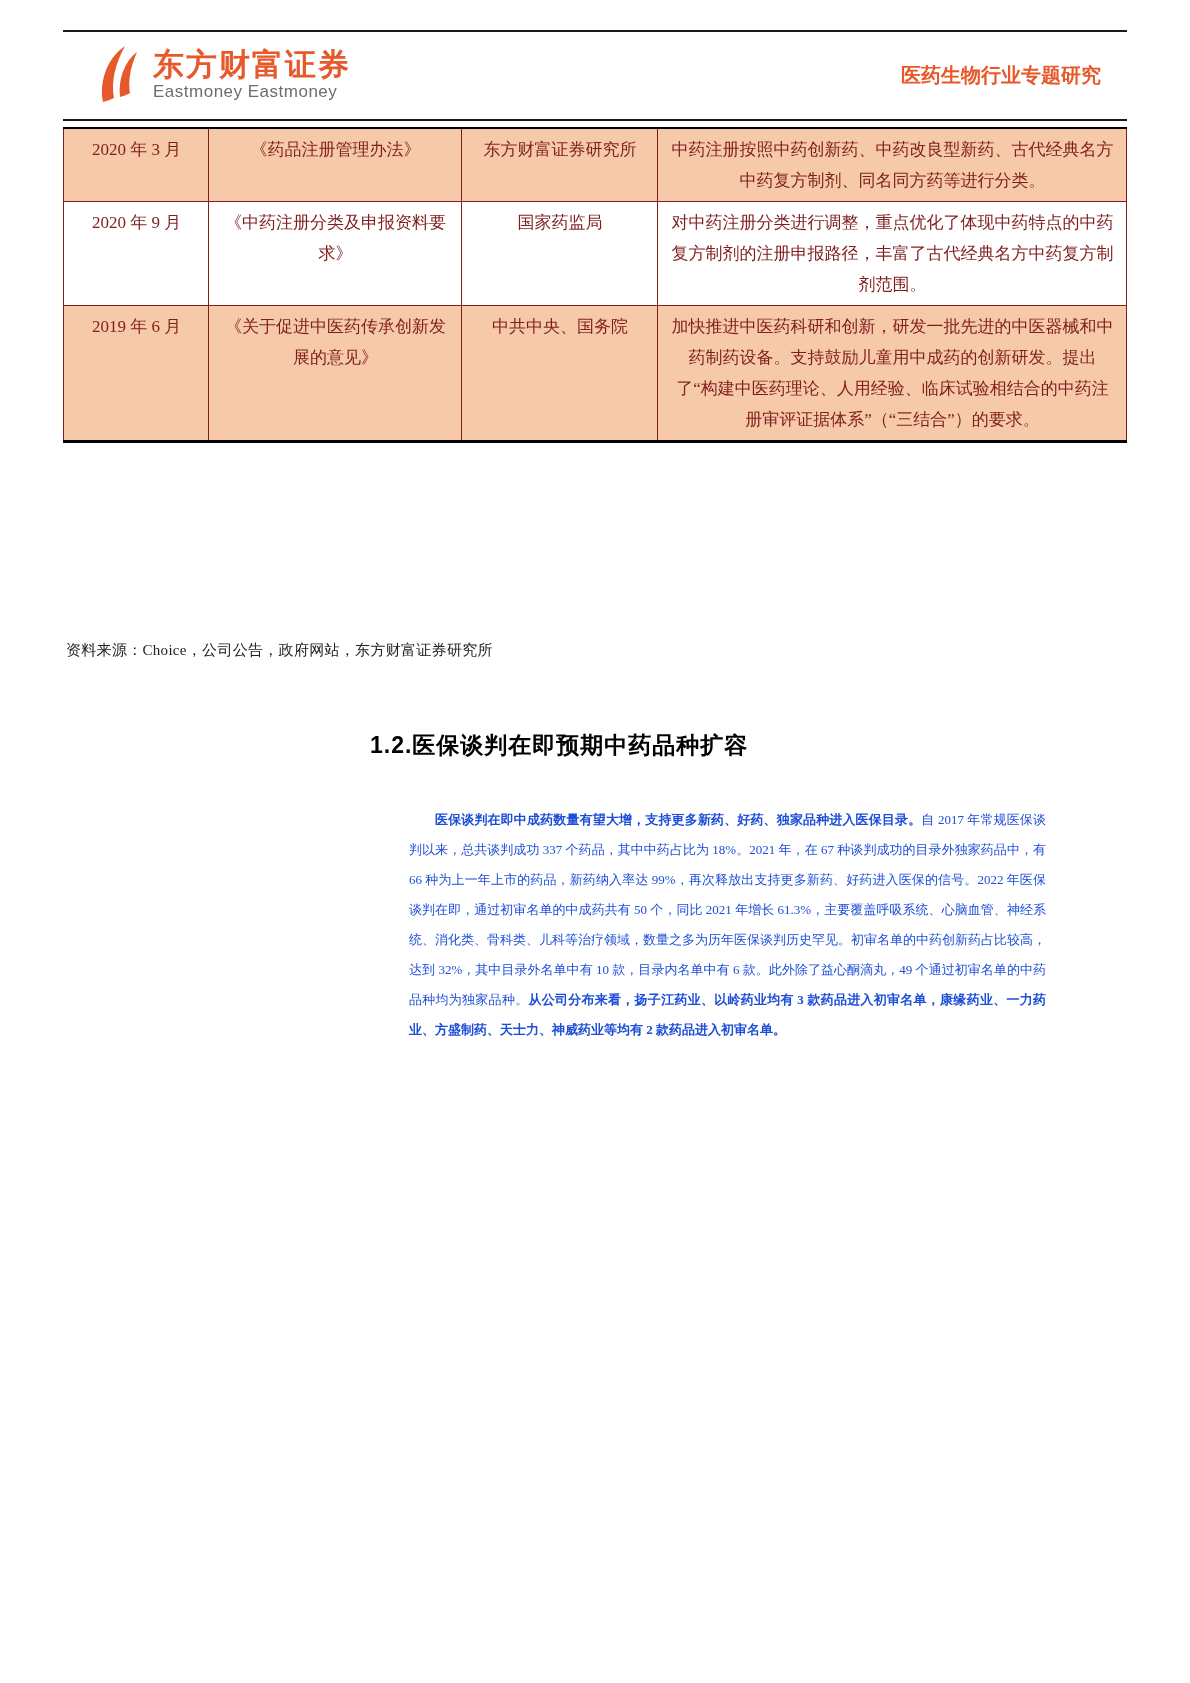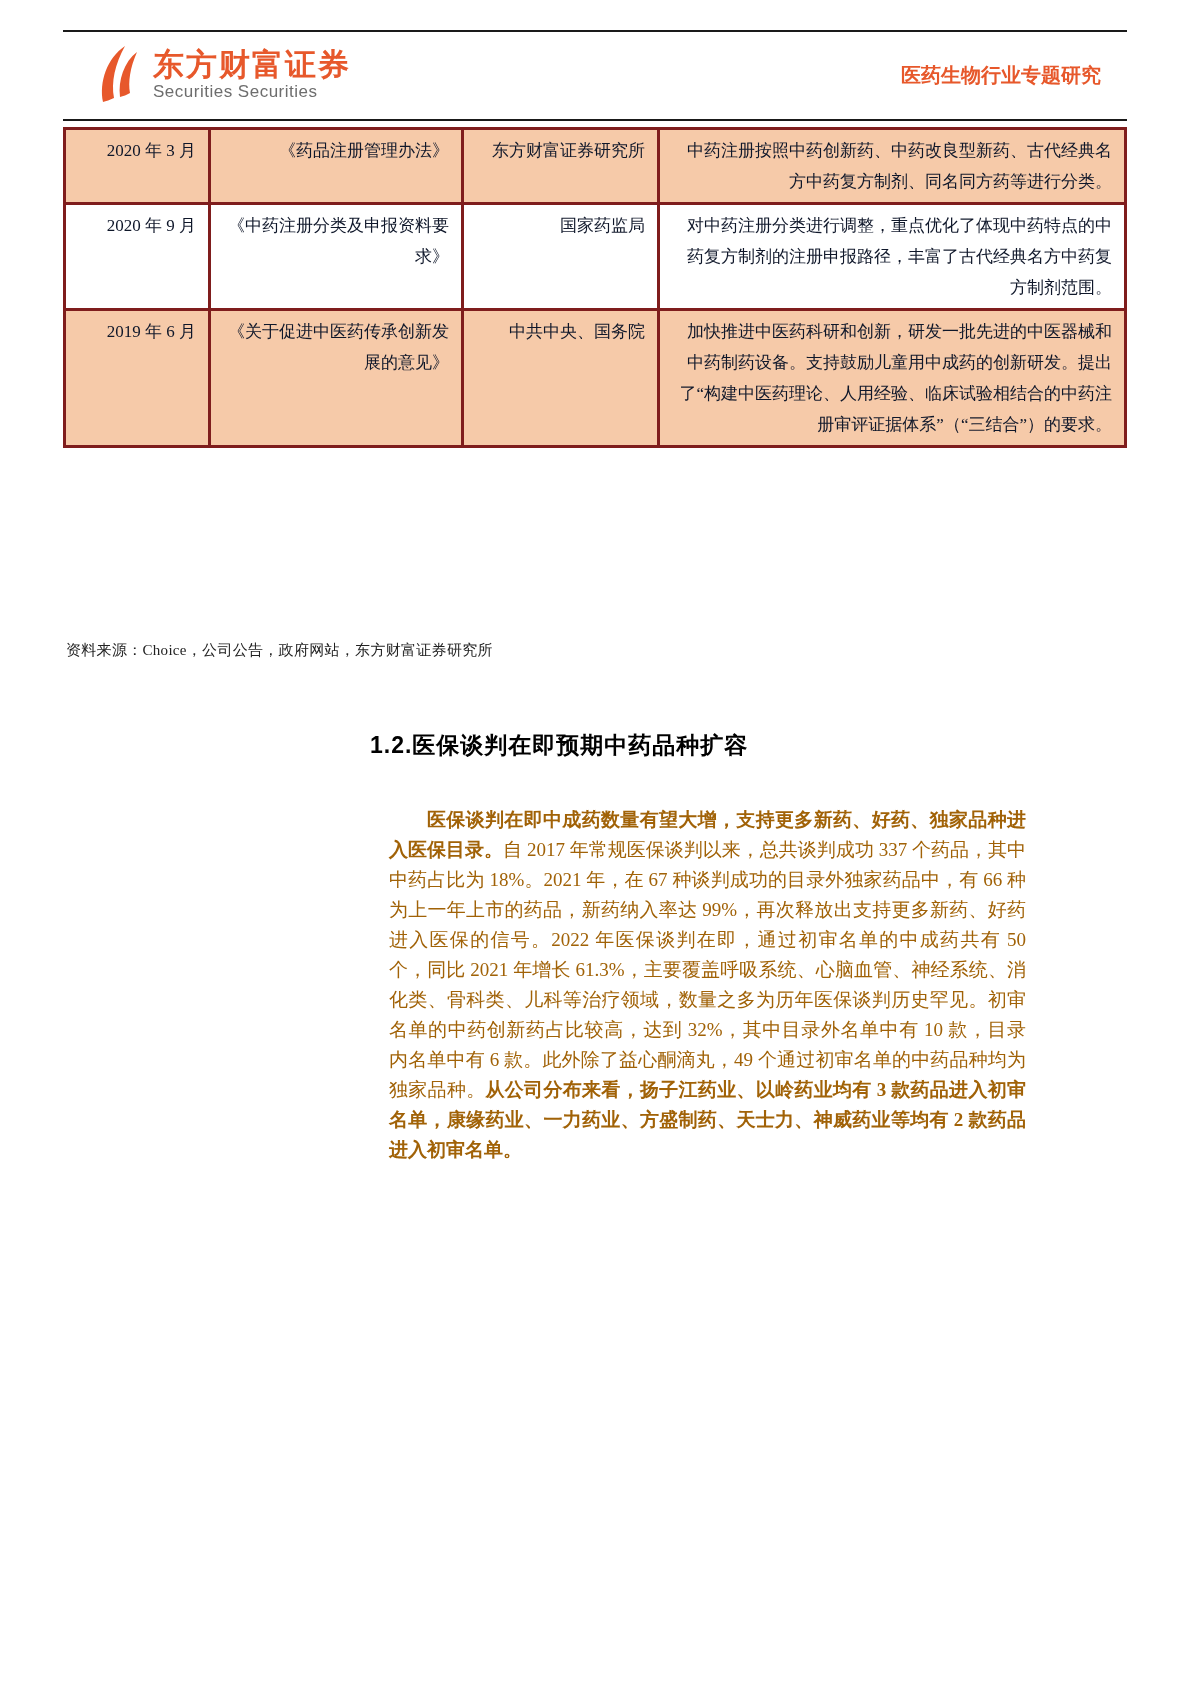--- a/index.html
+++ b/index.html
@@ -26,39 +26,39 @@
                  font-size:20px; color:#e7582b; padding-right:26px; }
   .rule-header { position:absolute; left:63px; width:1064px; top:119px; height:2px; background:#1a1a1a; }
 
   
   .table-wrap { position:absolute; left:63px; width:1064px; top:127px; }
   table.policy { width:100%; border-collapse:collapse; table-layout:fixed;
                  border-top:2px solid #000; border-bottom:3px solid #000; }
   table.policy col.c1{width:145px;} table.policy col.c2{width:253px;}
   table.policy col.c3{width:196px;} table.policy col.c4{width:auto;}
   table.policy td {
-    border:3px solid #7f1d1d; vertical-align:top; text-align:right;
-    font-size:17px; line-height:31px; padding:5px 12px 5px 13px; color:#0f172a;
+    border:1px solid #7f1d1d; vertical-align:top; text-align:center;
+    font-size:17px; line-height:31px; padding:5px 12px 5px 13px; color:#7f1d1d;
   }
   tr.hl td { background:#f6caa9; }
   tr.plain td { background:#ffffff; }
 
   
   .source-note { position:absolute; left:66px; top:641px; font-size:15px; color:#222;
                  letter-spacing:0.3px; }
 
   
   .section-heading { position:absolute; left:370px; top:730px; width:700px;
                      font-family:"Liberation Sans","DejaVu Sans",sans-serif;
                      font-weight:bold; font-size:23px; color:#000; letter-spacing:1px; }
 
   
-  .body-para { position:absolute; left:389px; top:805px; width:637px;
-               font-size:19px; line-height:30px; text-align:justify;
-               text-indent:2em; color:#a16207; }
+  .body-para { position:absolute; left:409px; top:805px; width:637px;
+               font-size:13px; line-height:30px; text-align:justify;
+               text-indent:2em; color:#1d4ed8; }
   .body-para .b { font-weight:bold; }
 
   
   .rule-footer { position:absolute; left:63px; width:1064px; top:1572px; height:2px; background:#1a1a1a; }
   .footer { position:absolute; left:63px; width:1064px; top:1582px;
             display:flex; justify-content:space-between; align-items:center; }
   .footer-disclaimer { font-family:"Liberation Sans","DejaVu Sans",sans-serif;
                        font-weight:bold; font-size:18px; color:#e7582b; padding-left:32px; }
   .page-number { font-size:19px; color:#111; padding-right:60px; }
 
@@ -74,21 +74,21 @@
   <div class="header">
     <div class="brand">
       <span>
         <svg class="logo-svg" width="50" height="62" viewBox="0 0 50 62">
           <path d="M10 58 C6 38 14 14 32 2 C22 20 18 38 21 54 C17 56 13 57 10 58 Z" fill="#e7582b"></path>
           <path d="M27 53 C25 36 31 18 44 8 C37 24 35 38 37 49 C34 51 30 52 27 53 Z" fill="#e7582b"></path>
         </svg>
       </span>
       <span class="brand-text">
         <span class="brand-cn">东方财富证券</span>
-        <span class="brand-en">Securities Securities</span>
+        <span class="brand-en">Eastmoney Eastmoney</span>
       </span>
     </div>
     <div class="report-type">医药生物行业专题研究</div>
   </div>
 
   <div class="rule-header"></div>
 
   <div class="table-wrap">
     <table class="policy">
       <colgroup>

